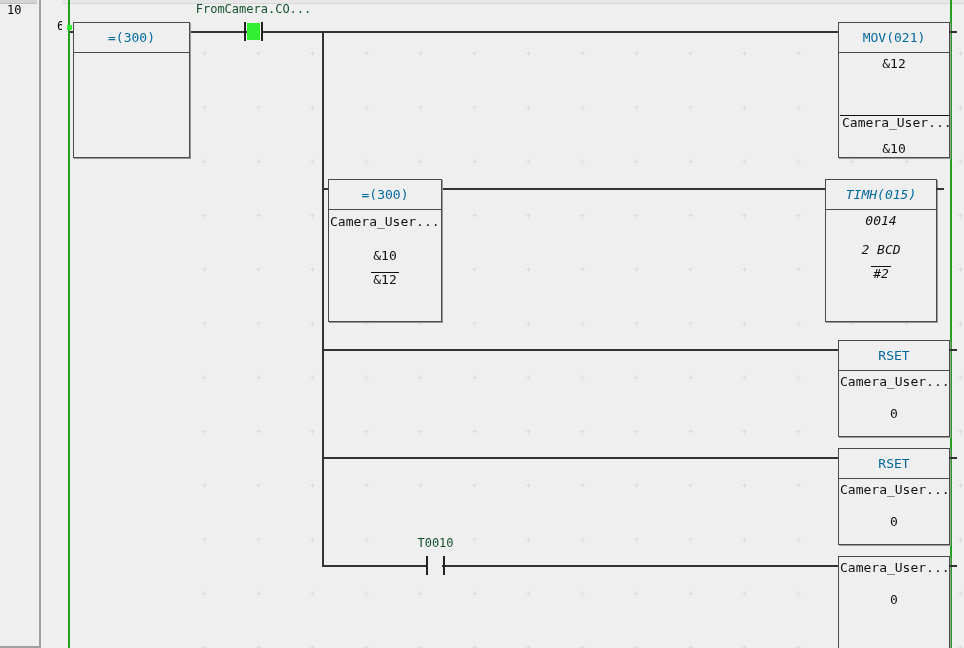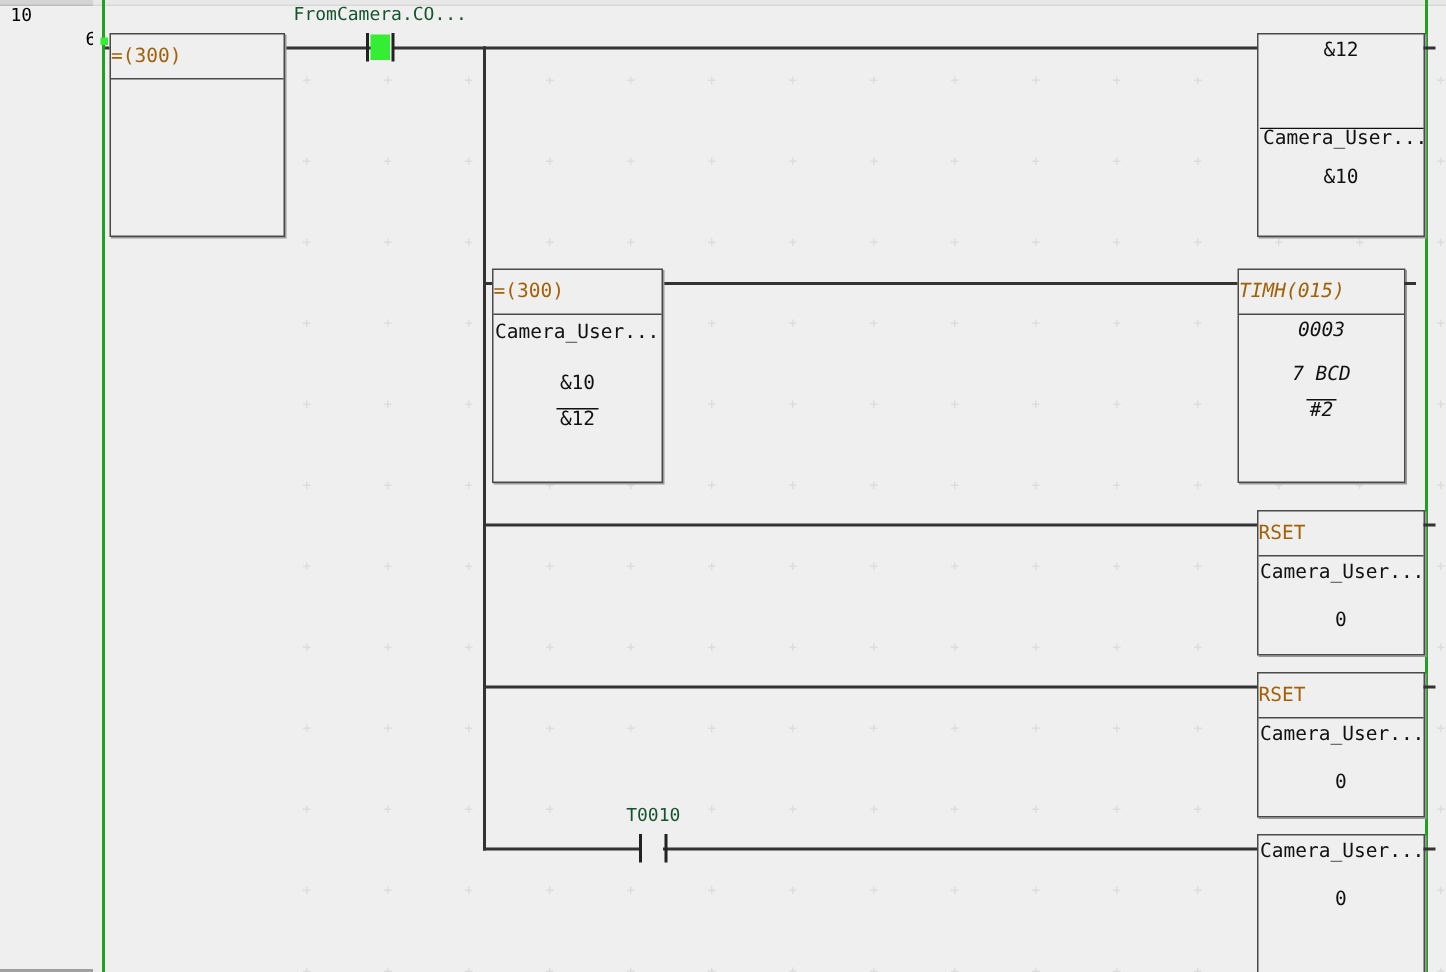--- a/index.html
+++ b/index.html
@@ -4,21 +4,21 @@
 <style>
   html,body{margin:0;padding:0;}
   body{
     width:964px;height:648px;overflow:hidden;
     background:#efefef;
     font-family:"DejaVu Sans Mono","Liberation Mono",monospace;
     position:relative;
   }
   
   #gutter{
-    position:absolute;left:0;top:0;width:68px;height:648px;
+    position:absolute;left:0;top:0;width:41px;height:648px;
     background:#efefef;
     border-right:2px solid #a0a0a0;
     border-bottom:2px solid #a0a0a0;
     box-sizing:border-box;
     text-decoration:underline;
   }
   #gutter:after{
     content:"";position:absolute;left:0;top:0;right:2px;height:3px;
     background:#d4d4d4;border-bottom:1px solid #bdbdbd;
   }
@@ -57,22 +57,22 @@
 
   
   .blk{
     position:absolute;
     background:#efefef;
     border:1px solid #4a4a4a;
     box-shadow:1px 1px 0 #9a9a9a;
     box-sizing:border-box;
   }
   .blk .hdr{
-    height:29px;line-height:29px;
-    font-size:13px;color:#a16207;border-bottom:1px solid #4a4a4a;
+    height:29px;line-height:29px;text-align:center;
+    font-size:13px;color:#0369a1;border-bottom:1px solid #4a4a4a;
     white-space:nowrap;overflow:hidden;
   }
   .blk .body{position:relative;height:calc(100% - 30px);}
   .opnd{
     position:absolute;left:0;right:0;text-align:center;
     font-size:13px;color:#111;white-space:nowrap;overflow:hidden;
   }
   .opnd.lft{text-align:left;padding-left:1px;}
   .ovl{ 
     display:inline-block;border-top:1px solid #111;padding:0 2px;line-height:1.05;
@@ -321,20 +321,21 @@
     <span class="bar l"></span>
     <span class="bar r"></span>
   </div>
 
   <div class="blk" style="left:11px;top:22px;width:117px;height:136px;">
     <div class="hdr">=(300)</div>
   </div>
 
   <div class="blk" style="left:776px;top:22px;width:112px;height:136px;">
     <span class="nub" style="right:-8px;top:8px;"></span>
+    <div class="hdr">MOV(021)</div>
     <div class="body">
       <div class="opnd" style="top:3px;">&amp;12</div>
       <div class="opnd lft" style="top:62px;">
         <span class="ovl">Camera_User....</span>
       </div>
       <div class="opnd" style="top:88px;">&amp;10</div>
     </div>
   </div>
 
   <div class="blk" style="left:266px;top:179px;width:114px;height:143px;">
@@ -345,22 +346,22 @@
       <div class="opnd" style="top:62px;">
         <span class="ovl">&amp;12</span>
       </div>
     </div>
   </div>
 
   <div class="blk" style="left:763px;top:179px;width:112px;height:143px;font-style:italic;">
     <span class="nub" style="right:-8px;top:8px;"></span>
     <div class="hdr">TIMH(015)</div>
     <div class="body">
-      <div class="opnd" style="top:3px;">0003</div>
-      <div class="opnd" style="top:32px;">7 BCD</div>
+      <div class="opnd" style="top:3px;">0014</div>
+      <div class="opnd" style="top:32px;">2 BCD</div>
       <div class="opnd" style="top:56px;">
         <span class="ovl">#2</span>
       </div>
     </div>
   </div>
 
   <div class="blk" style="left:776px;top:340px;width:112px;height:97px;">
     <span class="nub" style="right:-8px;top:8px;"></span>
     <div class="hdr">RSET</div>
     <div class="body">

